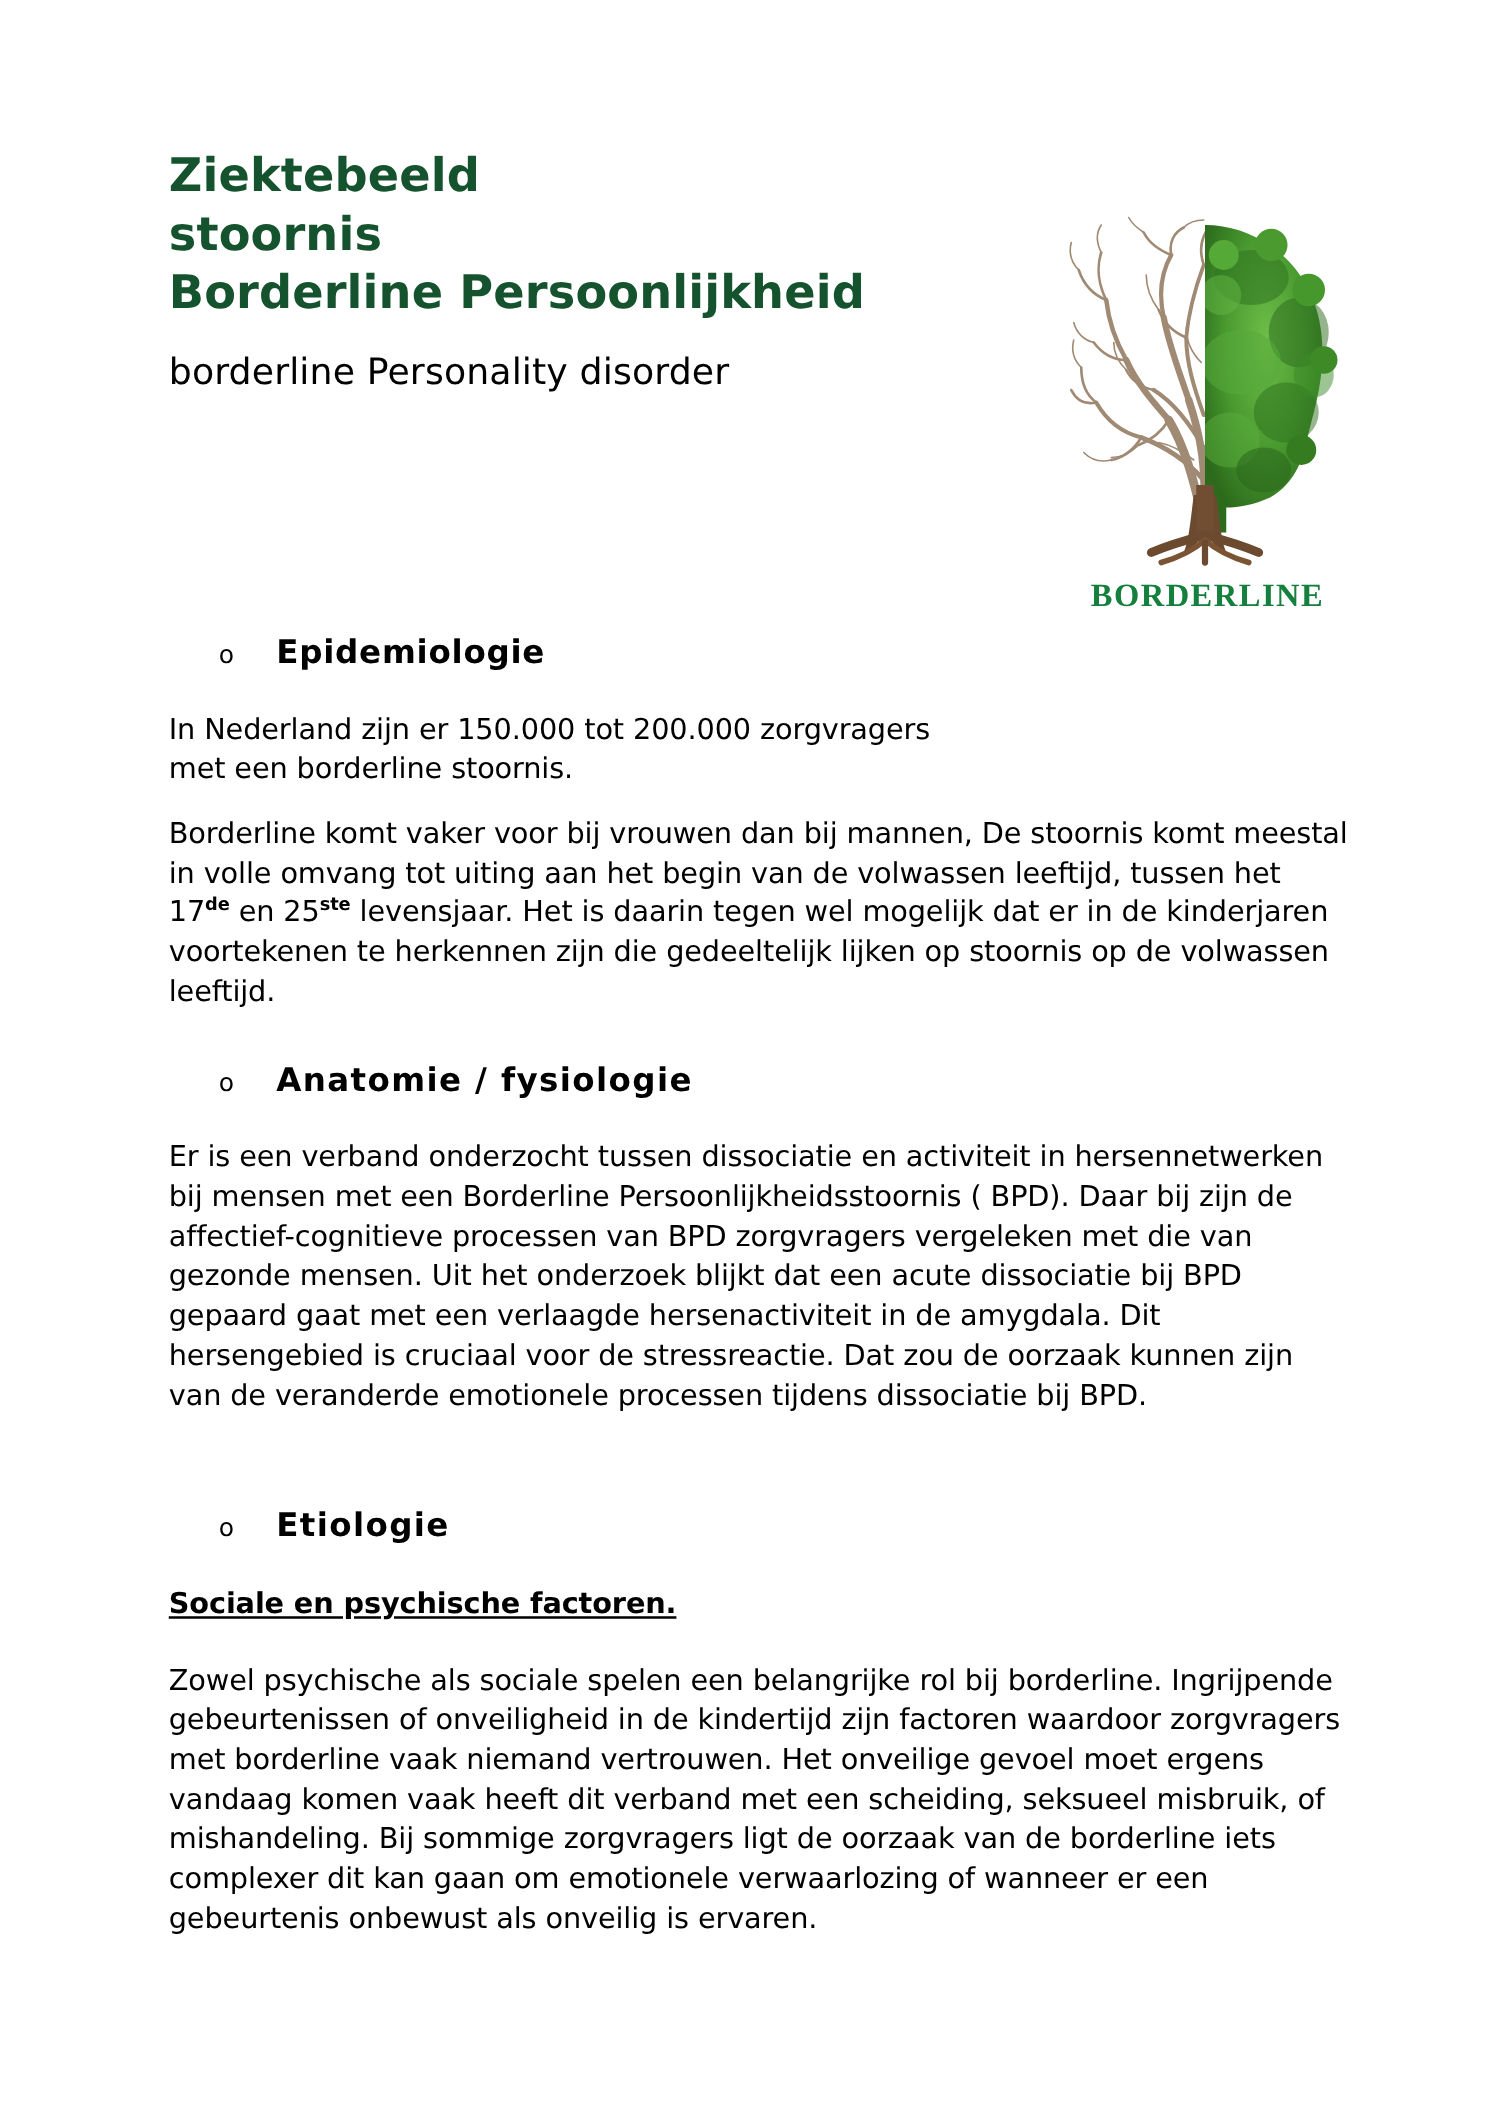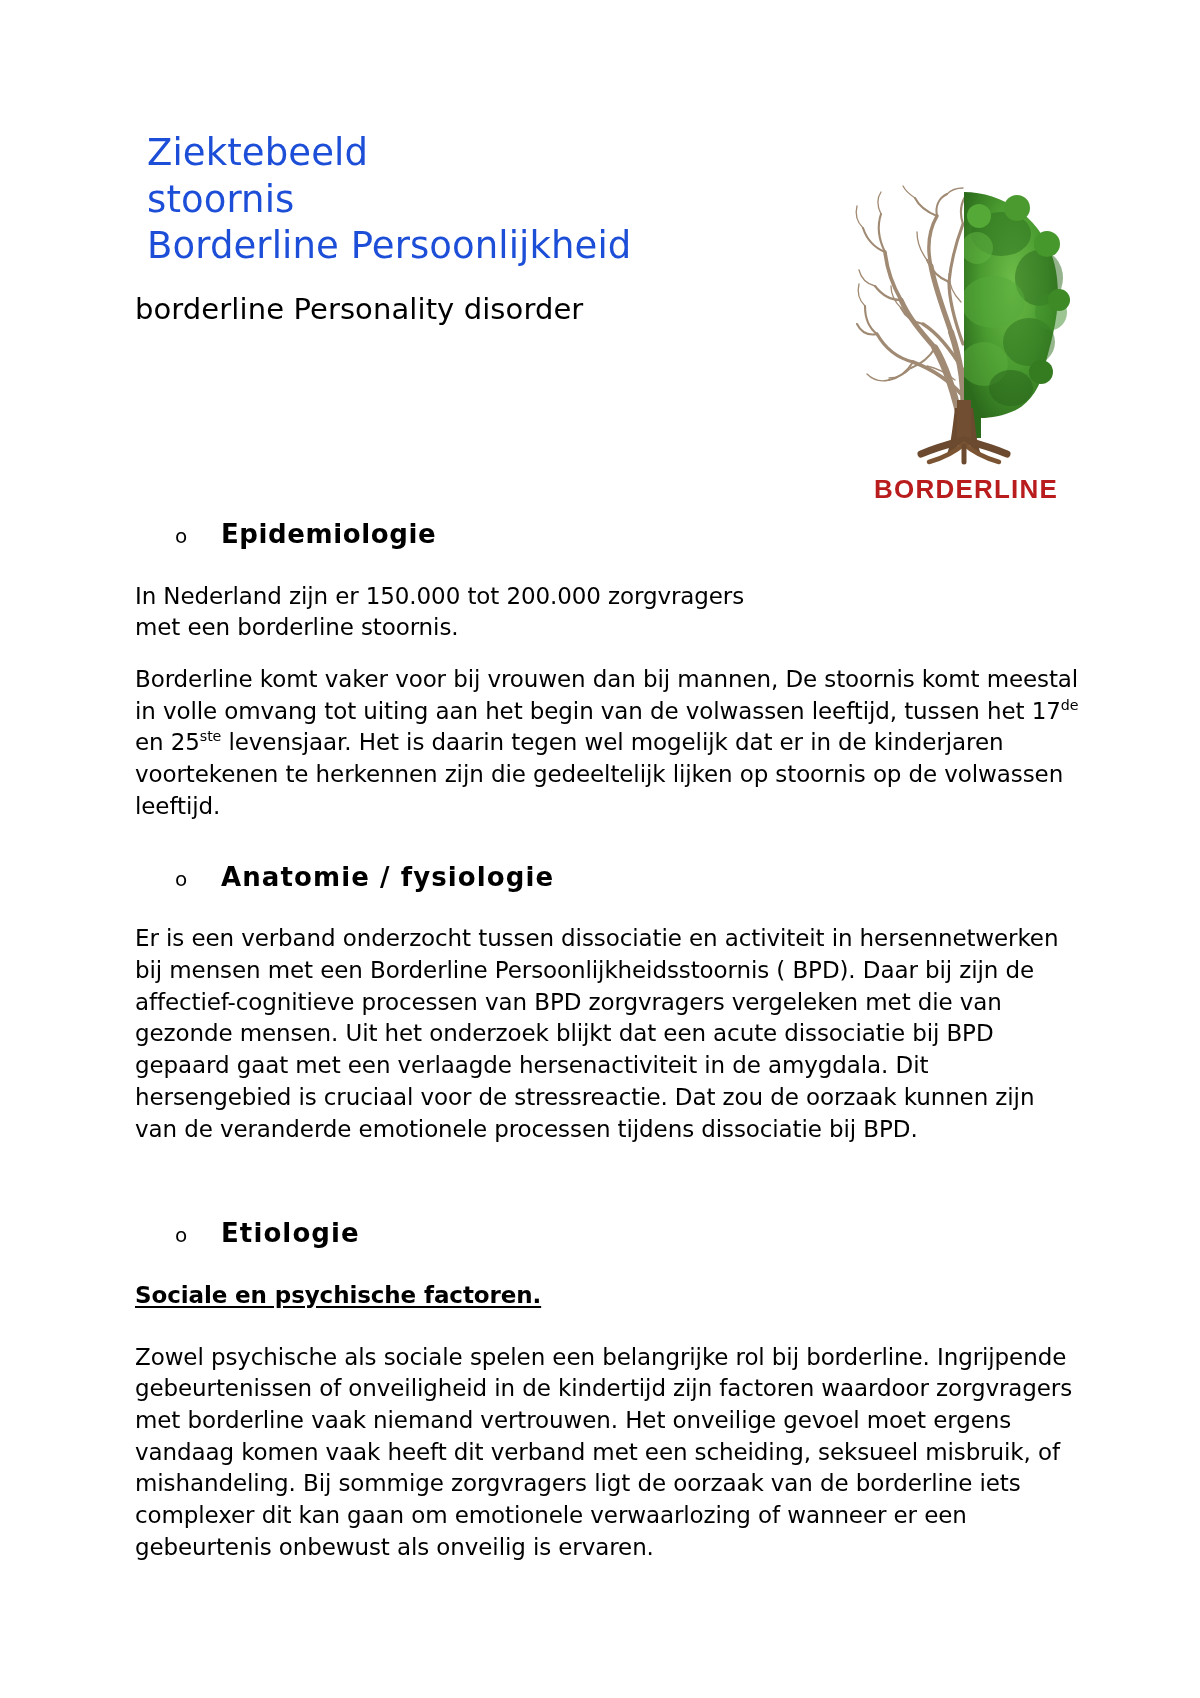--- a/index.html
+++ b/index.html
@@ -28,26 +28,26 @@
   
   .header-row {
     position: relative;
     min-height: 350px;
   }
   .title-block {
     width: 640px;
   }
   h1.doc-title {
     font-family: "DejaVu Sans", sans-serif;
-    font-weight: 400;
+    font-weight: 700;
     font-size: 37px;
     line-height: 1.26;
-    margin: 12px;
+    margin: 0;
     letter-spacing: 0.1px;
-    color: #1d4ed8;
+    color: #14532d;
   }
   h1.doc-title .tline { display: block; }
   .subtitle {
     font-family: "DejaVu Sans", sans-serif;
     font-weight: 400;
     font-size: 29px;
     line-height: 1.3;
     margin: 21px 0 0 0;
     letter-spacing: 0.1px;
   }
@@ -60,26 +60,26 @@
     width: 240px;
     text-align: center;
   }
   .logo-img {
     display: block;
     width: 230px;
     height: 290px;
     margin: 0 auto;
   }
   .logo-word {
-    font-family: Liberation Sans, sans-serif;
+    font-family: Liberation Serif, serif;
     font-weight: 700;
     font-size: 26px;
     letter-spacing: 1.2px;
     margin-top: 2px;
-    color: #b91c1c;
+    color: #15803d;
     white-space: nowrap;
   }
 
   
   .section-heading {
     display: flex;
     align-items: baseline;
     margin: 38px 0 0 0;
     padding-left: 40px;
   }
@@ -110,20 +110,21 @@
     margin: 30px 0 0 0;
     text-align: left;
     letter-spacing: -0.1px;
   }
   p.tight { margin-top: 20px; }
   .narrow { max-width: 650px; }
   sup {
     font-size: 0.62em;
     vertical-align: super;
     line-height: 0;
+    font-weight: bold;
   }
   .underlined {
     text-decoration: underline;
     text-underline-offset: 3px;
     font-weight: bold;
   }
   .spacer-lg { height: 34px; }
 </style>
 </head>
 <body>

